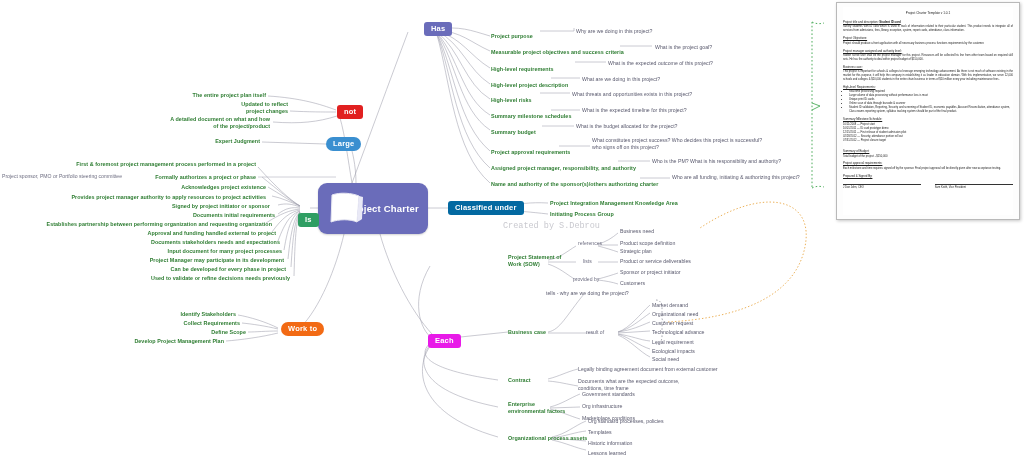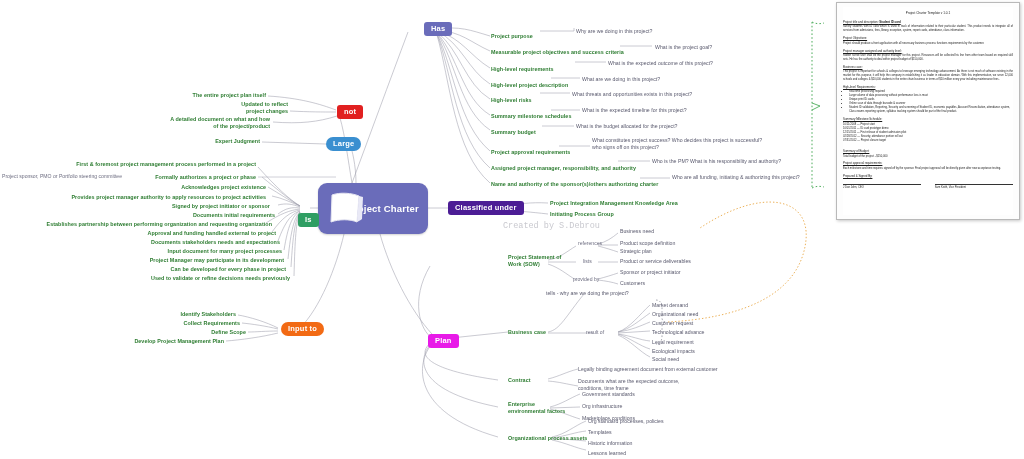--- a/index.html
+++ b/index.html
@@ -183,23 +183,23 @@
       <path d="M6,4 C14,1 26,2 33,5 L31,31 C24,28 13,28 5,31 Z" fill="#ffffff" stroke="#e6e6f2" stroke-width="1"></path>
       <path d="M33,5 L31,31 C33,30 35,29 36,28 L37,6 Z" fill="#e9e9f6"></path>
     </svg>
     <span class="ctitle">Project Charter</span>
   </div>
 
   <div class="chip" id="chip-not" style="left:337px;top:105px;background:#e12020;">not</div>
   <div class="chip rounded" id="chip-uses" style="left:326px;top:137px;background:#3a8fd0;">Large</div>
   <div class="chip" id="chip-is" style="left:298px;top:213px;background:#2f9e63;">Is</div>
   <div class="chip" id="chip-has" style="left:424px;top:22px;background:#6a6cba;">Has</div>
-  <div class="chip" id="chip-classified" style="left:448px;top:201px;background:#4c1d95;">Classified under</div>
-  <div class="chip rounded" id="chip-input" style="left:281px;top:322px;background:#f26a14;">Input to</div>
-  <div class="chip" id="chip-needs" style="left:428px;top:334px;background:#e81ae8;">Plan</div>
+  <div class="chip" id="chip-classified" style="left:448px;top:201px;background:#0369a1;">Classified under</div>
+  <div class="chip rounded" id="chip-input" style="left:281px;top:322px;background:#f26a14;">Work to</div>
+  <div class="chip" id="chip-needs" style="left:428px;top:334px;background:#e81ae8;">Each</div>
 
   <div class="leaf grn r" style="left:108px;top:92px;width:158px;">The entire project plan itself</div>
   <div class="leaf grn r wrap" style="left:148px;top:101px;width:140px;white-space:pre-line;">Updated to reflect
 project changes</div>
   <div class="leaf grn r wrap" style="left:92px;top:116px;width:178px;white-space:pre-line;">A detailed document on what and how
 of the project/product</div>
 
   <div class="leaf grn r" style="left:162px;top:138px;width:98px;">Expert Judgment</div>
 
   <div class="leaf gry2" style="left:2px;top:173px;">Project sponsor, PMO or Portfolio steering committee</div>

